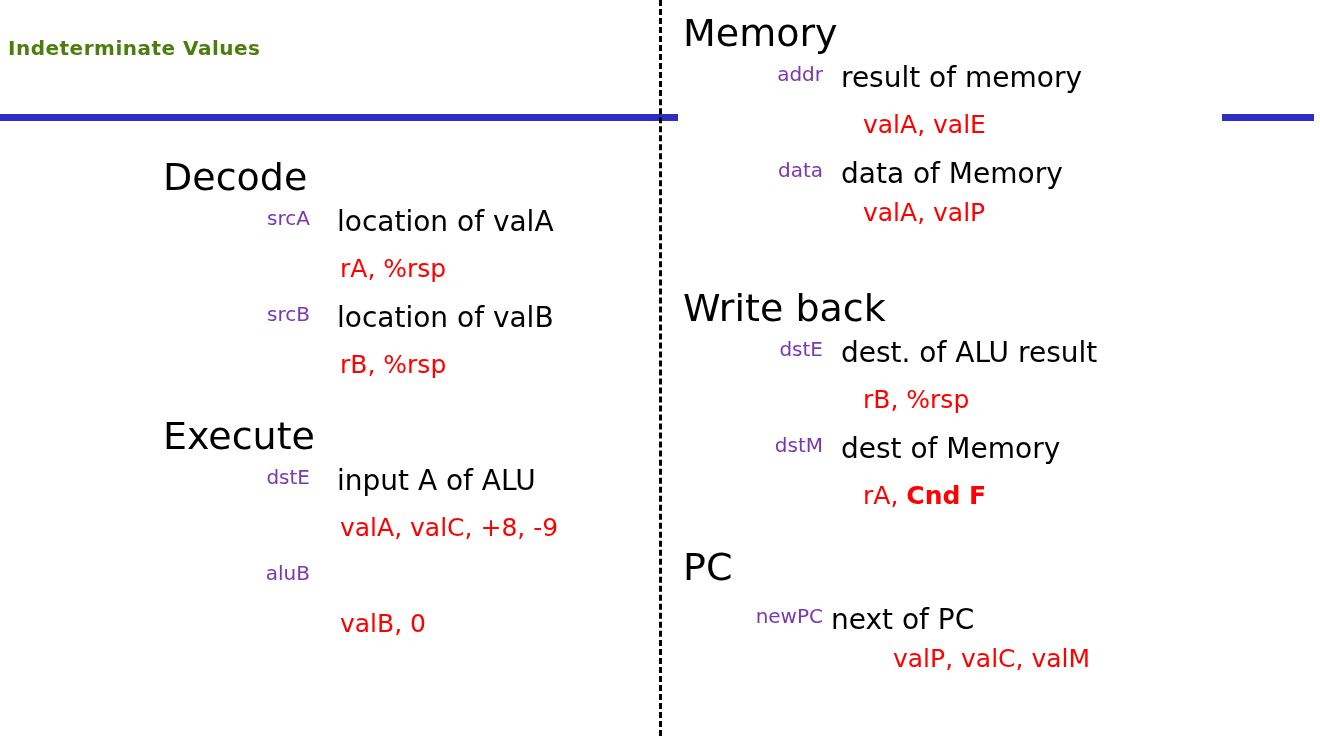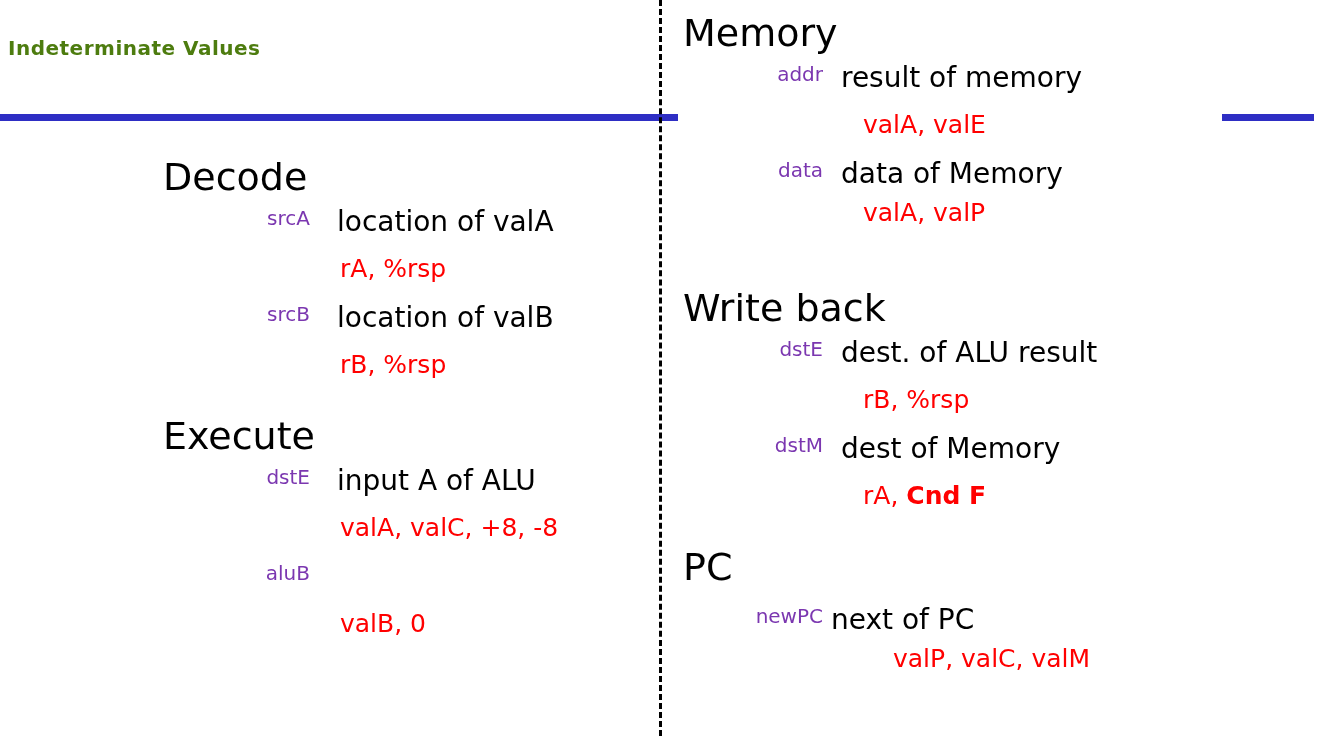--- a/index.html
+++ b/index.html
@@ -152,21 +152,21 @@
   </div>
 
   <div class="stage" style="top:417px;">
     <div class="stage-heading" style="top:0px;">Execute</div>
 
     <div class="field-row" style="top:50px;">
       <div class="field-name">dstE</div>
       <div class="field-desc">input A of ALU</div>
     </div>
     <div class="field-row" style="top:98px;">
-      <div class="field-values">valA, valC, +8, -8</div>
+      <div class="field-values">valA, valC, +8, -9</div>
     </div>
 
     <div class="field-row" style="top:146px;">
       <div class="field-name">aluB</div>
     </div>
     <div class="field-row" style="top:194px;">
       <div class="field-values">valB, 0</div>
     </div>
   </div>
 

